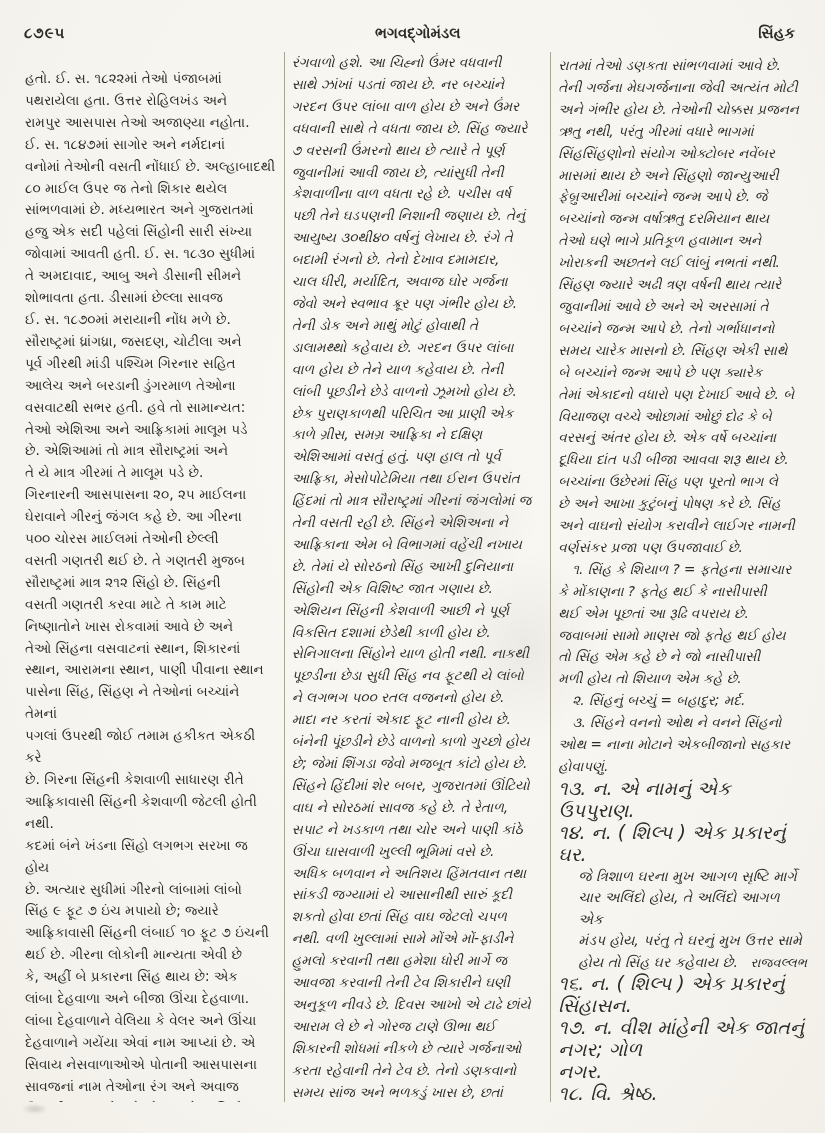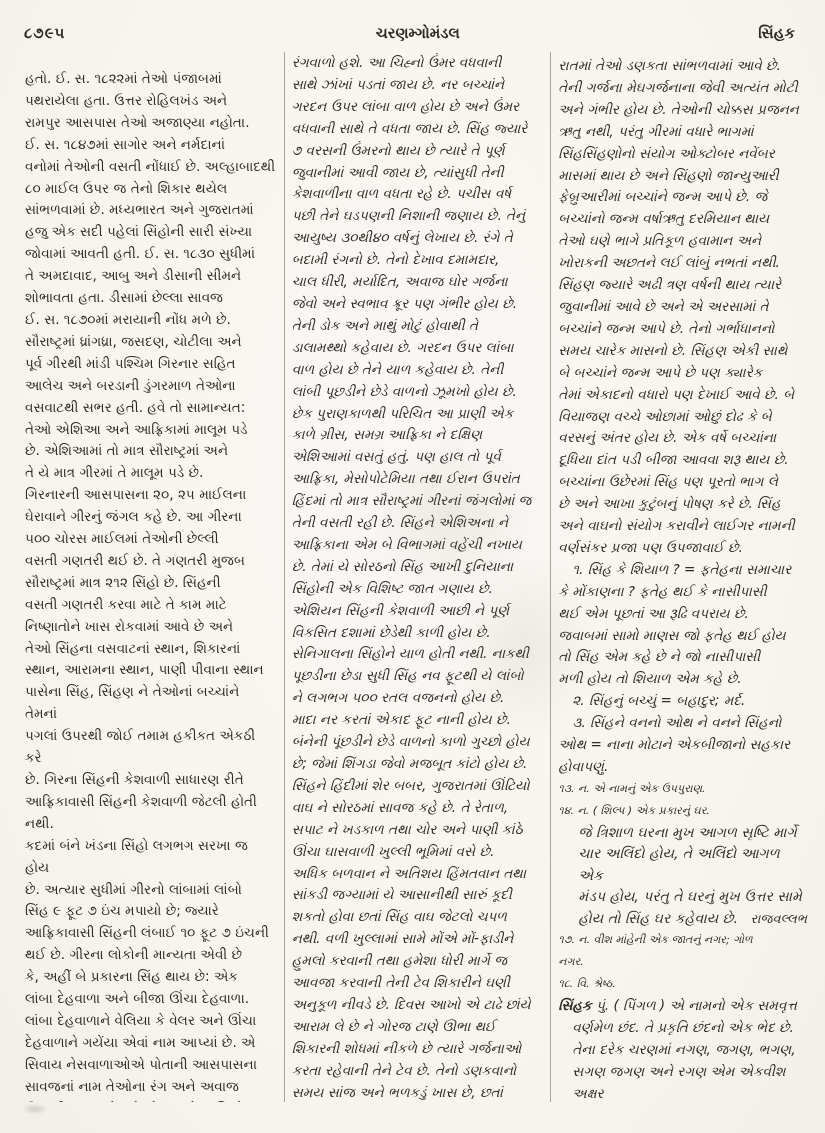--- a/index.html
+++ b/index.html
@@ -36,21 +36,21 @@
   .col + .col{border-left:1px solid #aaa495;font-style:italic;}
   .col-left{padding-top:16px;}
   .col-right{padding-top:3px;}
   .body-text{
     white-space:pre-line;
     font-size:13.6px;
     line-height:21.9px;
     text-align:left;
   }
   .idiom{white-space:pre-line;font-size:13.6px;line-height:21.9px;text-indent:14px;}
-  .sense{white-space:pre-line;font-size:11px;line-height:21.9px;}
+  .sense{white-space:pre-line;font-size:19px;line-height:21.9px;}
   .quote{
     white-space:pre-line;
     font-size:14px;
     line-height:21.5px;
     padding-left:20px;
     padding-right:2px;
   }
   .quote-src{
     font-size:12.8px;
     text-align:right;
@@ -81,21 +81,21 @@
     filter:blur(1px);
   }
 </style>
 </head>
 <body>
 
 <div class="page">
 
   <div class="pg-header">
     <span class="pageno">૮૭૯૫</span>
-    <span class="title">ચરણમ્ગોમંડલ</span>
+    <span class="title">ભગવદ્ગોમંડલ</span>
     <span class="kw">સિંહક</span>
   </div>
 
   <div class="cols">
 
     <section class="col col-left">
       <div class="body-text">હતો. ઈ. સ. ૧૮૨૨માં તેઓ પંજાબમાં
 પથરાયેલા હતા. ઉત્તર રોહિલખંડ અને
 રામપુર આસપાસ તેઓ અજાણ્યા નહોતા.
 ઈ. સ. ૧૮૪૭માં સાગોર અને નર્મદાનાં
@@ -230,20 +230,21 @@
       <div class="idiom">૩. સિંહને વનનો ઓથ ને વનને સિંહનો
 ઓથ = નાના મોટાને એકબીજાનો સહકાર
 હોવાપણું.</div>
       <div class="sense">૧૩. ન. એ નામનું એક ઉપપુરાણ.</div>
       <div class="sense">૧૪. ન. ( શિલ્પ ) એક પ્રકારનું ઘર.</div>
       <div class="quote">જે ત્રિશાળ ઘરના મુખ આગળ સૃષ્ટિ માર્ગે
 ચાર અલિંદો હોય, તે અલિંદો આગળ એક
 મંડપ હોય, પરંતુ તે ઘરનું મુખ ઉત્તર સામે
 હોય તો સિંહ ઘર કહેવાય છે.</div>
       <div class="quote-src">રાજવલ્લભ</div>
+      <div class="sense">૧૬. ન. ( શિલ્પ ) એક પ્રકારનું સિંહાસન.</div>
       <div class="sense">૧૭. ન. વીશ માંહેની એક જાતનું નગર; ગોળ
 નગર.</div>
       <div class="sense">૧૮. વિ. શ્રેષ્ઠ.</div>
       <div class="entry"><span class="headword">સિંહક</span><span> પું. ( પિંગળ ) એ નામનો એક સમવૃત્ત
 વર્ણમેળ છંદ. તે પ્રકૃતિ છંદનો એક ભેદ છે.
 તેના દરેક ચરણમાં નગણ, જગણ, ભગણ,
 સગણ જગણ અને રગણ એમ એકવીશ અક્ષર</span></div>
     </section>
 
   </div>

